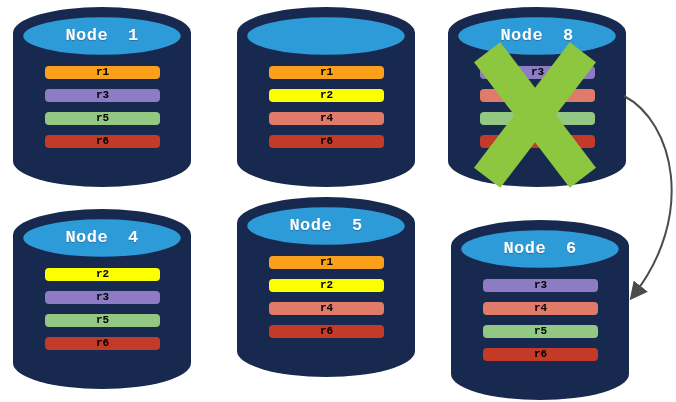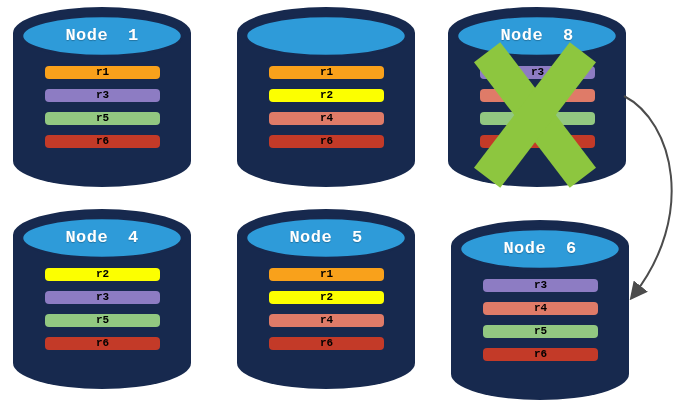--- a/index.html
+++ b/index.html
@@ -84,21 +84,21 @@
     </svg>
     <div class="title">Node 4</div>
     <div class="bars">
       <div class="bar" style="background-color: rgb(252, 255, 0);">r2</div>
       <div class="bar" style="background-color: rgb(141, 124, 195);">r3</div>
       <div class="bar" style="background-color: rgb(146, 200, 129);">r5</div>
       <div class="bar" style="background-color: rgb(195, 58, 40);">r6</div>
     </div>
   </div>
 
-  <div class="node" style="left:236px;top:208px;">
+  <div class="node" style="left:236px;top:196px;">
     <svg class="cyl" viewBox="0 0 180 182">
       <path class="body" d="M1,27 A89,26 0 0 1 179,27 L179,155 A89,26 0 0 1 1,155 Z"></path>
       <ellipse class="lid" cx="90" cy="30" rx="80" ry="20"></ellipse>
     </svg>
     <div class="title">Node 5</div>
     <div class="bars">
       <div class="bar" style="background-color: rgb(249, 161, 27);">r1</div>
       <div class="bar" style="background-color: rgb(252, 255, 0);">r2</div>
       <div class="bar" style="background-color: rgb(223, 123, 104);">r4</div>
       <div class="bar" style="background-color: rgb(195, 58, 40);">r6</div>

